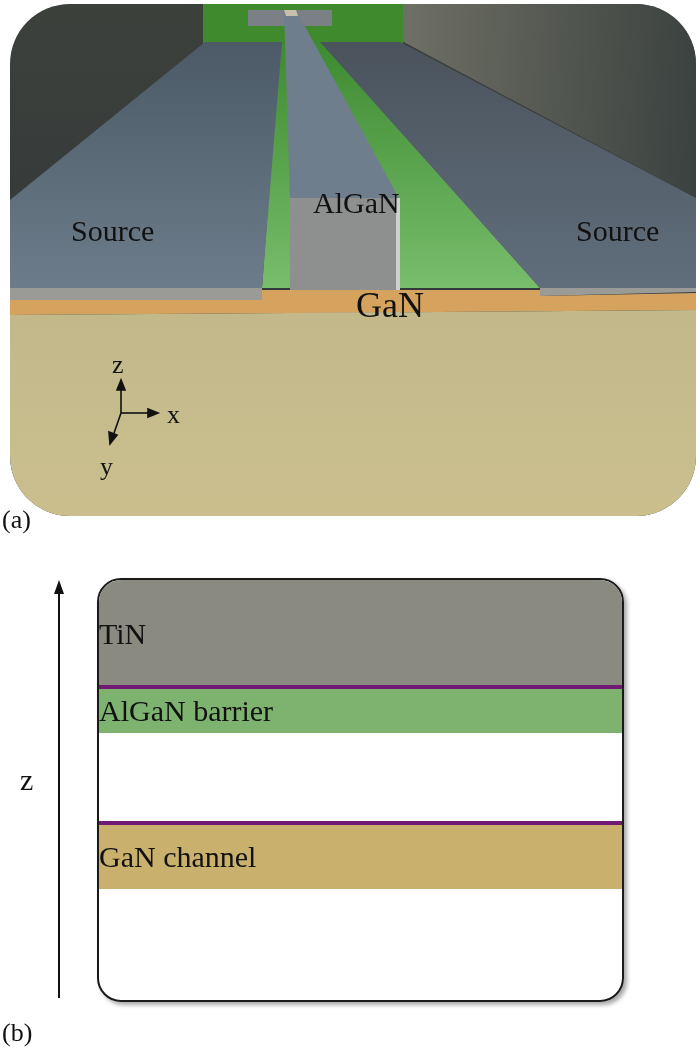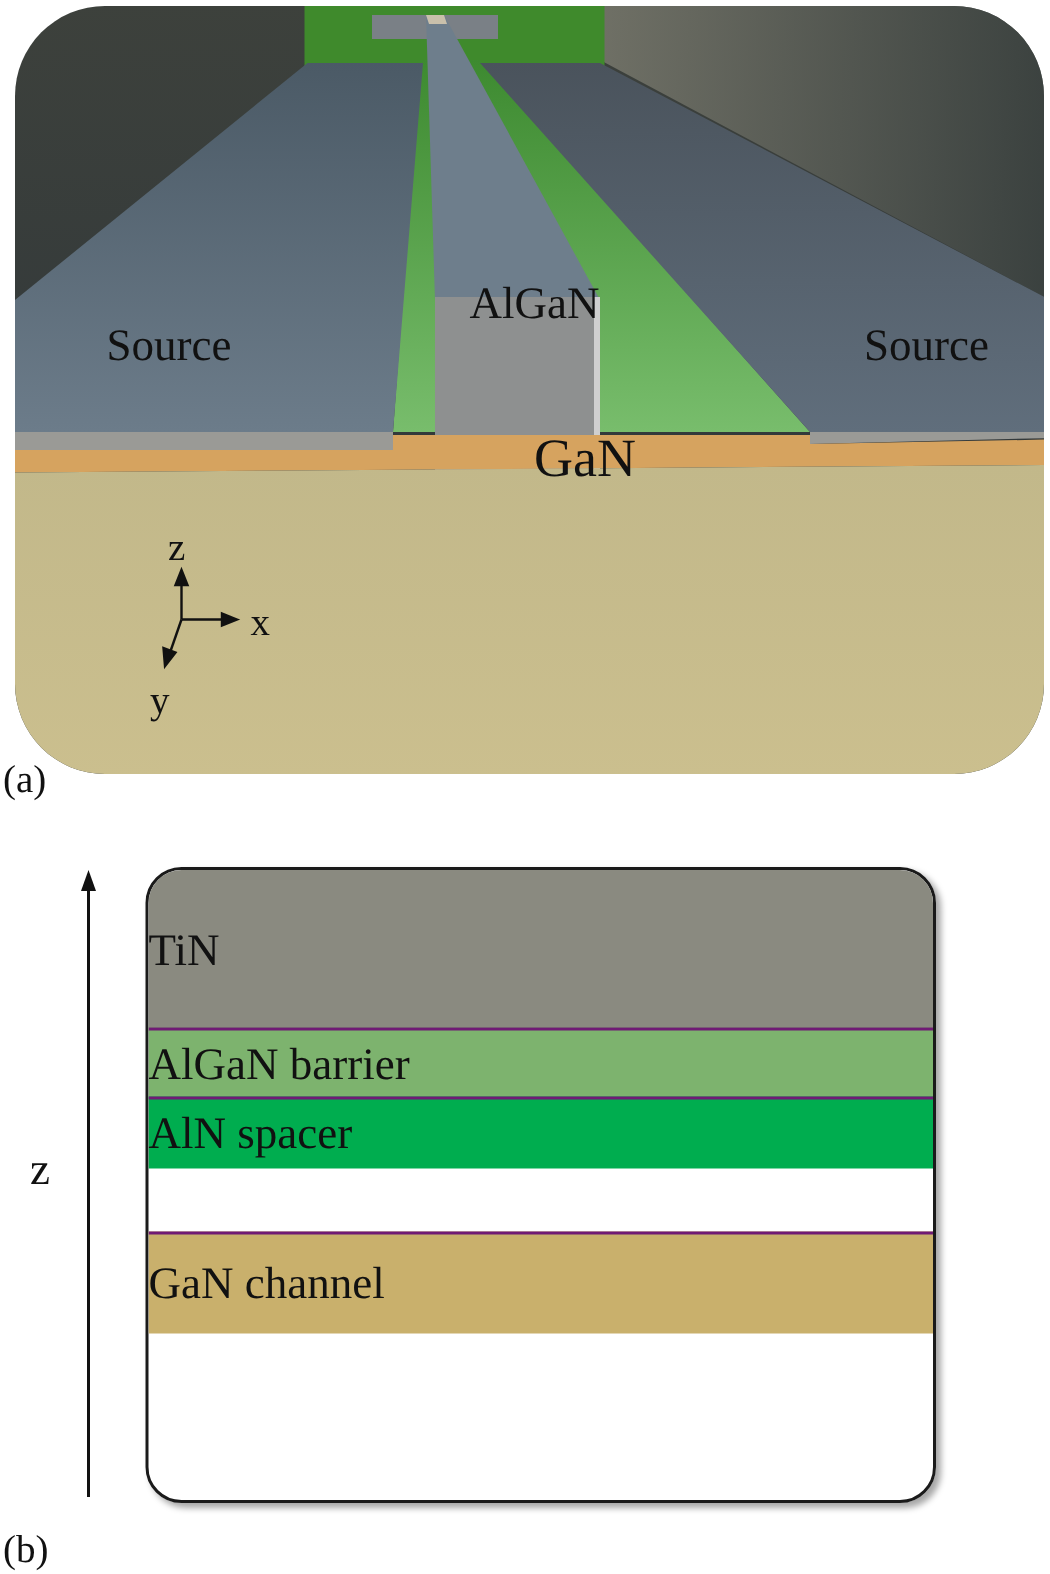--- a/index.html
+++ b/index.html
@@ -7,21 +7,21 @@
          font-family: "Liberation Serif", "DejaVu Serif", serif; color: #111; }
   .abs { position: absolute; }
   .panel-a { left: 0; top: 0; width: 588px; height: 520px; }
   .panel-label { font-size: 26px; }
   .lbl { font-size: 30px; color: #111; white-space: nowrap; }
   .stack { position: absolute; left: 97px; top: 578px; width: 523px; height: 420px;
            border: 2px solid #1a1a1a; border-radius: 24px; overflow: hidden;
            box-shadow: 3px 3px 4px rgba(0,0,0,0.35); }
   .layer { position: absolute; left: 0; width: 100%; display: flex; align-items: center;
            justify-content: flex-start; font-size: 30px; box-sizing: border-box; }
-  .layer + .layer { border-top: 2px solid #701a75; }
+  .layer + .layer { border-top: 4px solid #701a75; }
 </style>
 </head>
 <body>
 
 <div class="abs panel-a">
   <svg width="700" height="520" viewBox="0 0 700 520">
     <defs>
       <clipPath id="roundclip">
         <rect x="10" y="4" width="686" height="512" rx="60" ry="60"></rect>
       </clipPath>
@@ -109,20 +109,17 @@
 </svg>
 <div class="abs lbl" style="left:20px; top:763px; font-size:30px;">z</div>
 
 <div class="stack">
   <div class="layer" style="top:0; height:107px; background:#8a8a80;">
     <span>TiN</span>
   </div>
   <div class="layer" style="top:105px; height:48px; background:#7db36e;">
     <span>AlGaN barrier</span>
   </div>
-  <div class="layer" style="top:151px; height:48px; background:#00ad4f;">
-    <span>AlN spacer</span>
-  </div>
   <div class="layer" style="top:197px; height:68px; background:#c9b06c;margin-top:44px;">
     <span>GaN channel</span>
   </div>
 </div>
 <div class="abs panel-label" style="left:2px; top:1018px;">(b)</div>
 
 </body></html>

